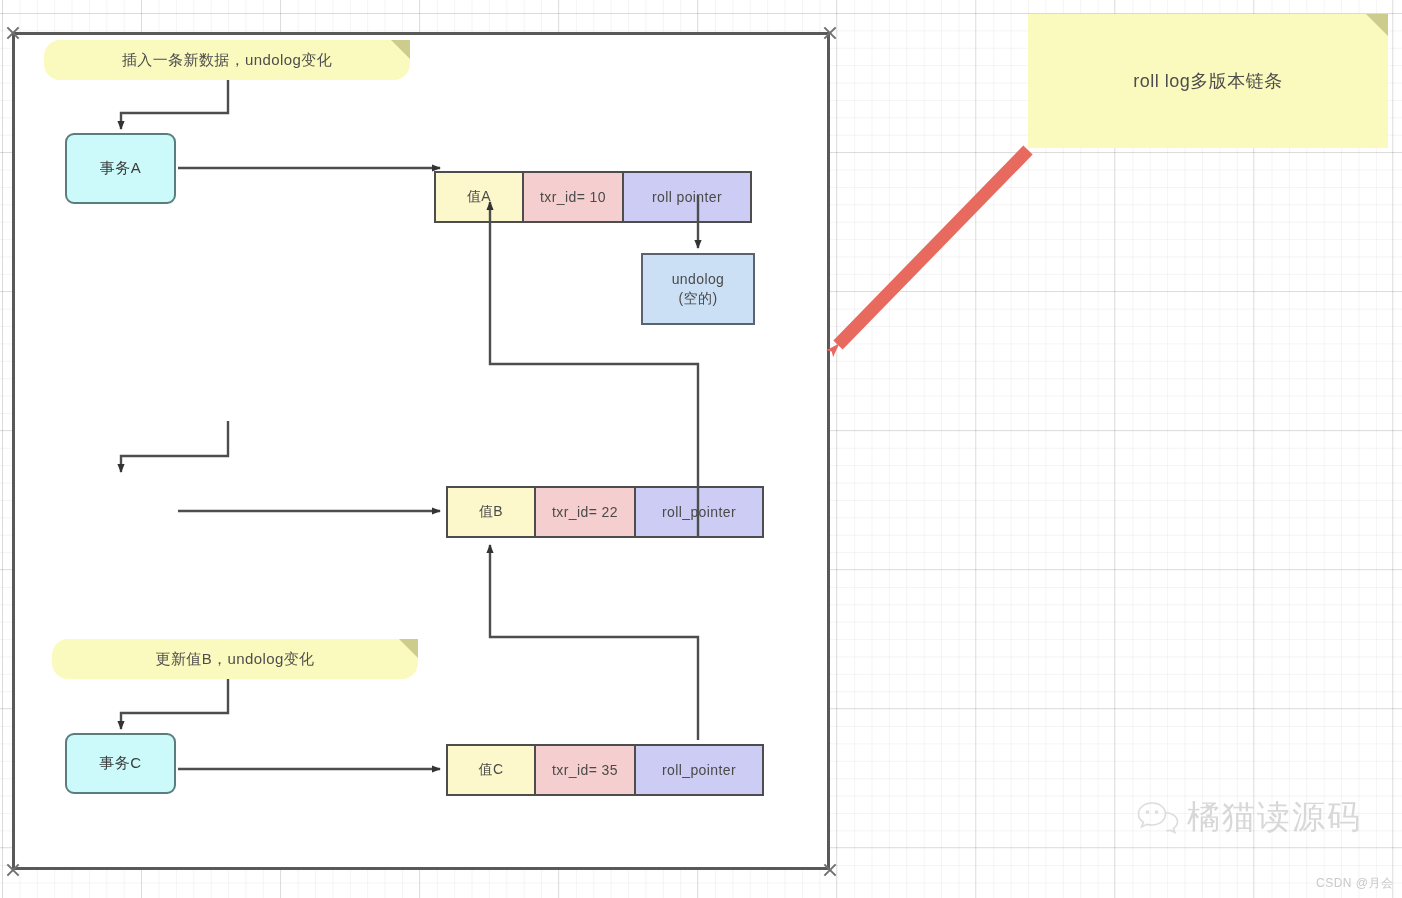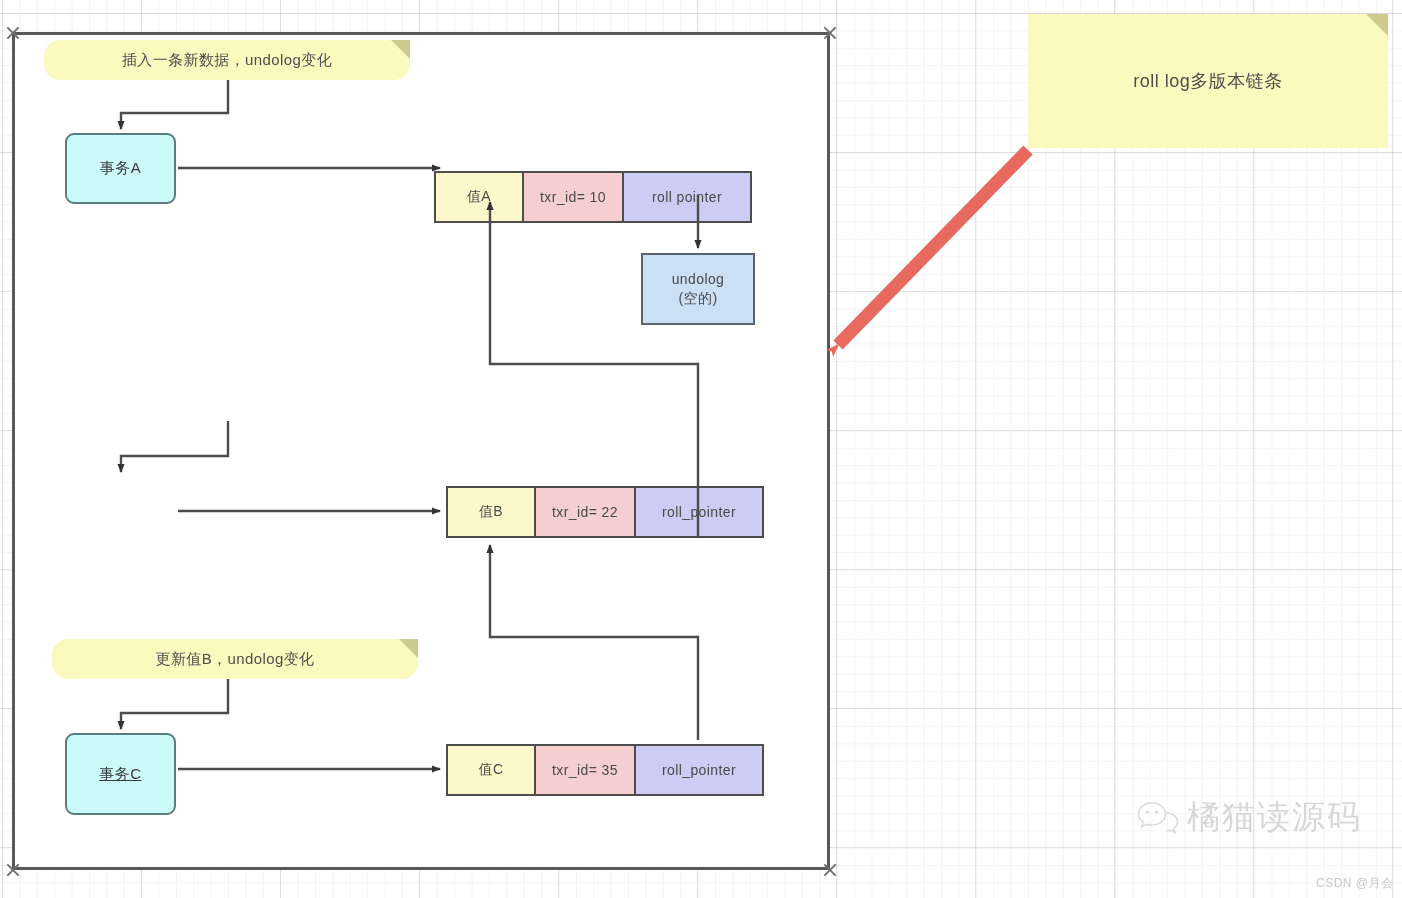--- a/index.html
+++ b/index.html
@@ -197,21 +197,21 @@
   </div>
 
   <div class="note-big" style="left:1028px; top:14px; width:360px; height:134px;">
     <span class="fold"></span>
     <span>roll log多版本链条</span>
   </div>
 
   <div class="txbox" style="left:65px; top:133px; width:111px; height:71px;">
     <span>事务A</span>
   </div>
-  <div class="txbox" style="left:65px; top:733px; width:111px; height:82px;text-decoration:underline;">
+  <div class="txbox" style="left:65px; top:733px; width:111px; height:61px;">
     <span>事务C</span>
   </div>
 
   <div class="record-row" style="left:434px; top:143px;margin-top:28px;">
     <div class="cell cell-value">值A</div>
     <div class="cell cell-txid">txr_id= 10</div>
     <div class="cell cell-pointer">roll pointer</div>
   </div>
 
   <div class="record-row" style="left:446px; top:486px;">

